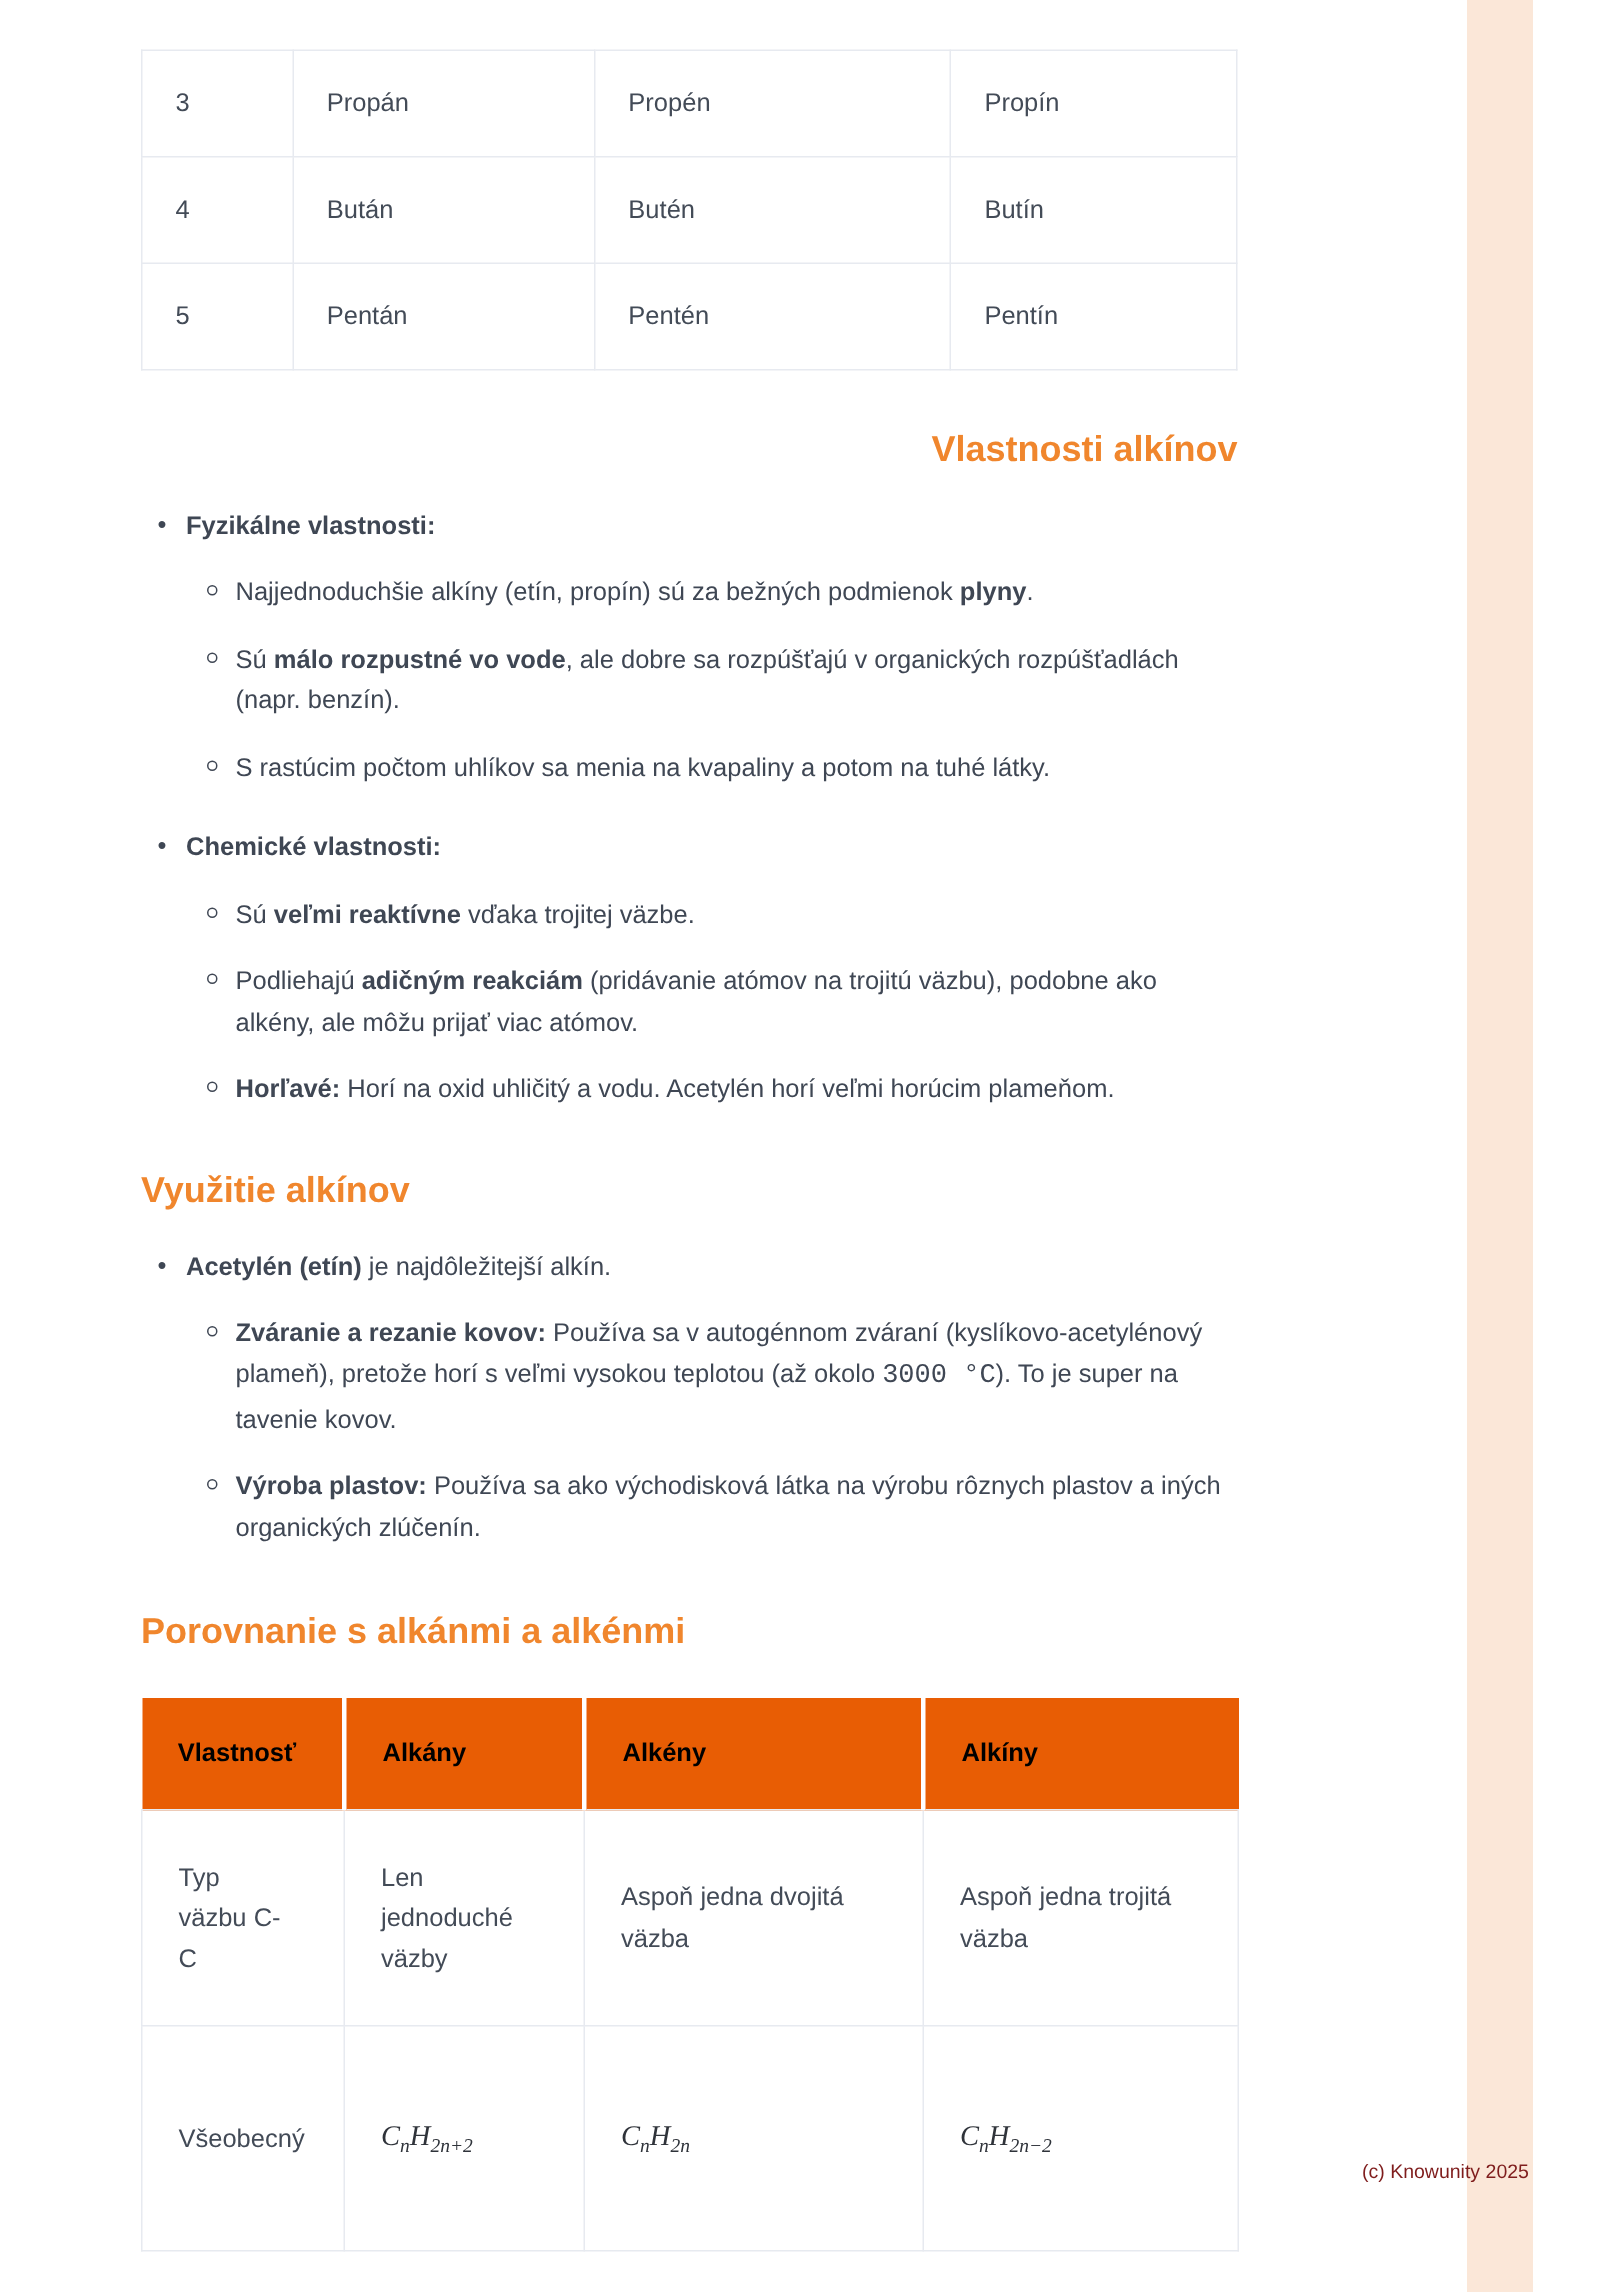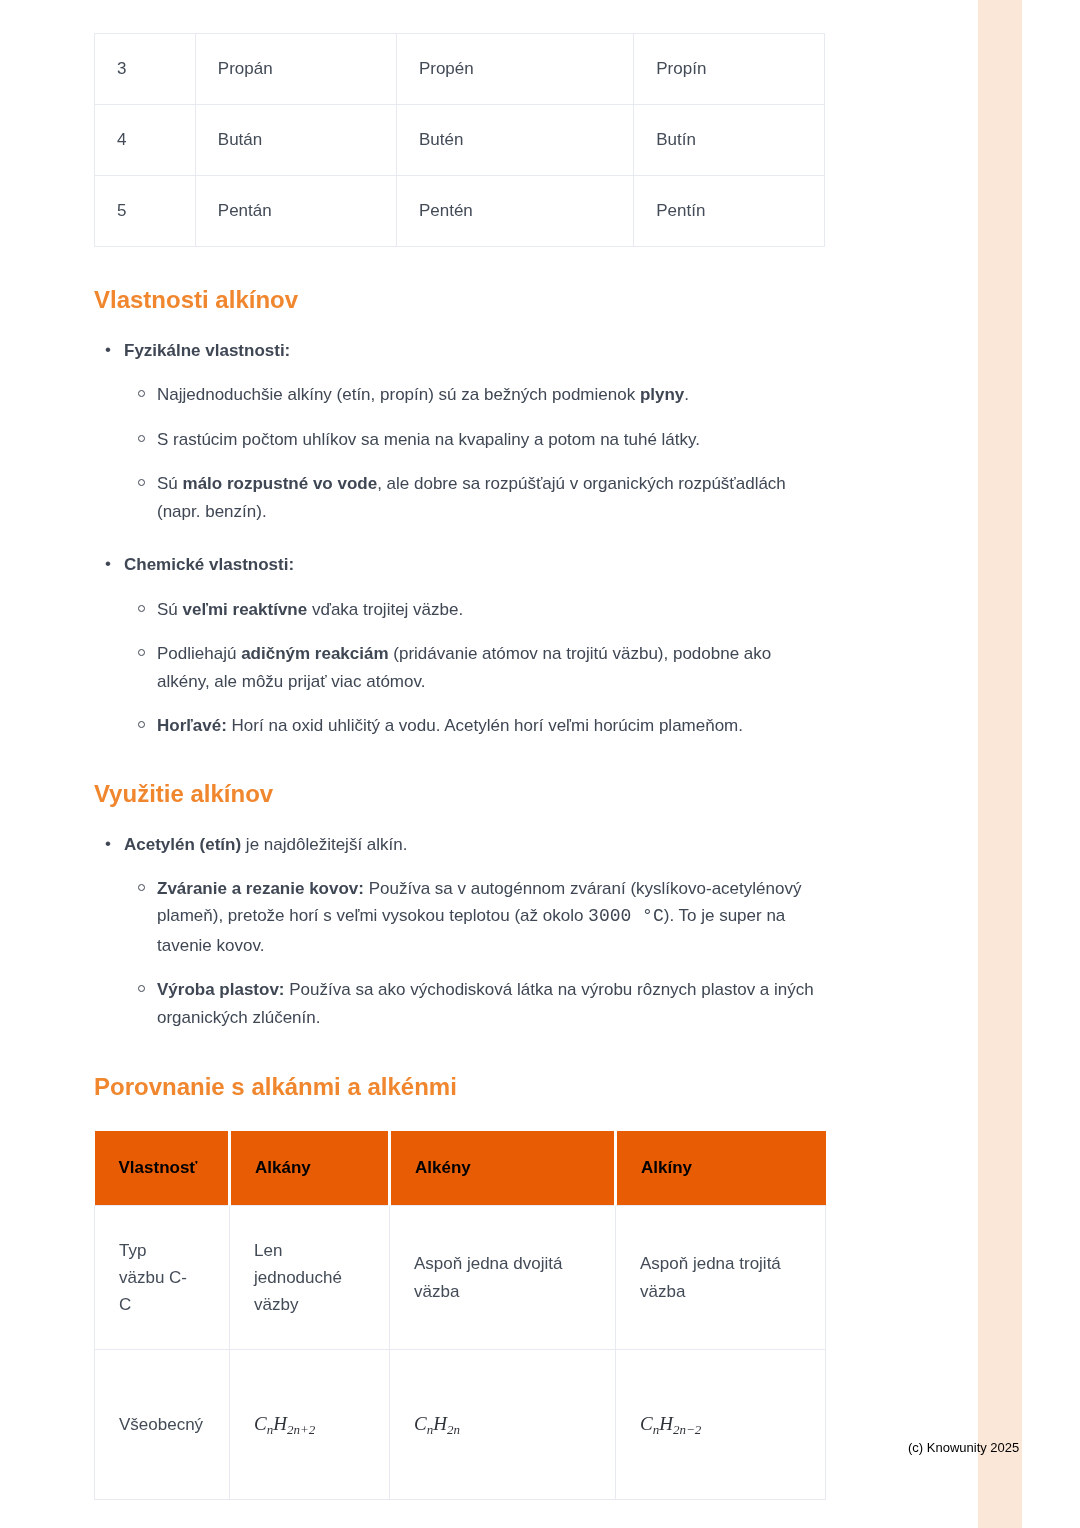--- a/index.html
+++ b/index.html
@@ -35,21 +35,21 @@
   .homolog td.col-n { width: 106px; }
   .homolog td.col-a { width: 212px; }
   .homolog td.col-b { width: 252px; }
   .homolog td.col-c { width: 201px; }
 
   
   h2.sec-title {
     color: #f0862d; font-size: 24px; font-weight: 700;
     margin: 40px 0 23px 0;
   }
-  h2.first-title { margin-top: 39px; }
+  h2.first-title { margin-top: 39px; text-align: right; }
   h2.cmp-title { margin: 42px 0 30px 0; }
 
   
   .list { }
   .group-label {
     position: relative; padding-left: 30px; margin-top: 26px;
     line-height: 1.6; font-size: 17px;
   }
   .group-label:first-child { margin-top: 0; }
   .bullet { position: absolute; left: 11px; top: -1px; font-size: 17px; color: #3f4754; }
@@ -91,21 +91,21 @@
     font-size: 19px; color: #2f333a;
   }
   .formula sub {
     font-family: "Liberation Serif", serif; font-style: italic;
     font-size: 13px; color: #2f333a;
   }
 
   
   .footer {
     position: absolute; left: 908px; top: 1440px;
-    font-size: 13px; color: #000000; z-index: 2;
+    font-size: 13px; color: #7f1d1d; z-index: 2;
   }
 </style>
 </head>
 <body>
 
 <div class="page">
   <div class="stripe"></div>
 
   <div class="content">
 
@@ -130,22 +130,22 @@
             <td class="col-c">Pentín</td>
           </tr>
         </tbody>
     </table>
 
     <section>
       <h2 class="sec-title first-title">Vlastnosti alkínov</h2>
       <div class="list">
           <div class="group-label"><span class="bullet">•</span><span class="b ">Fyzikálne vlastnosti:</span></div>
           <div class="subitem"><span class="circle"></span><span>Najjednoduchšie alkíny (etín, propín) sú za bežných podmienok </span><span class="b ">plyny</span><span>.</span></div>
+          <div class="subitem"><span class="circle"></span><span>Sú </span><span class="b ">málo rozpustné vo vode</span><span>, ale dobre sa rozpúšťajú v organických rozpúšťadlách (napr. benzín).</span></div>
           <div class="subitem"><span class="circle"></span><span>S rastúcim počtom uhlíkov sa menia na kvapaliny a potom na tuhé látky.</span></div>
-          <div class="subitem"><span class="circle"></span><span>Sú </span><span class="b ">málo rozpustné vo vode</span><span>, ale dobre sa rozpúšťajú v organických rozpúšťadlách (napr. benzín).</span></div>
           <div class="group-label"><span class="bullet">•</span><span class="b ">Chemické vlastnosti:</span></div>
           <div class="subitem"><span class="circle"></span><span>Sú </span><span class="b ">veľmi reaktívne</span><span> vďaka trojitej väzbe.</span></div>
           <div class="subitem"><span class="circle"></span><span>Podliehajú </span><span class="b ">adičným reakciám</span><span> (pridávanie atómov na trojitú väzbu), podobne ako alkény, ale môžu prijať viac atómov.</span></div>
           <div class="subitem"><span class="circle"></span><span class="b ">Horľavé:</span><span> Horí na oxid uhličitý a vodu. Acetylén horí veľmi horúcim plameňom.</span></div>
         </div>
     </section>
 
     <section>
       <h2 class="sec-title">Využitie alkínov</h2>
       <div class="list">

